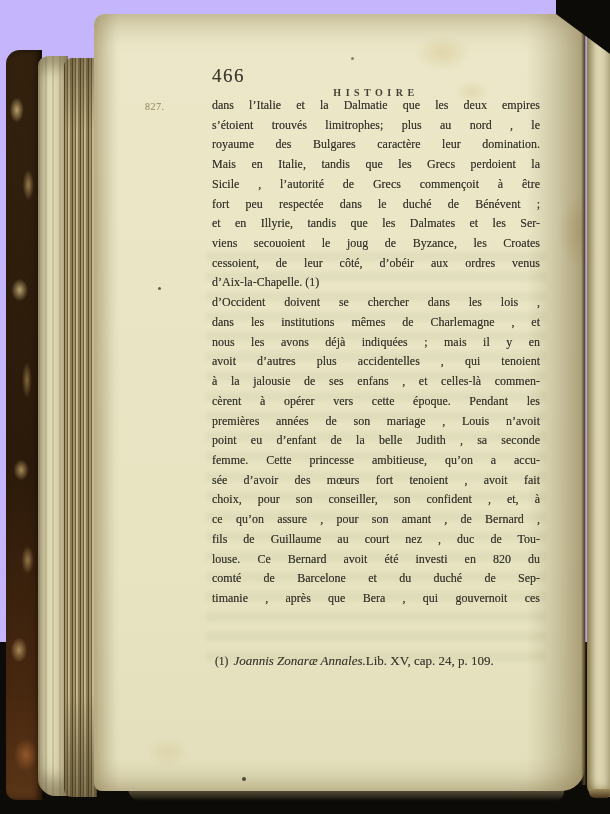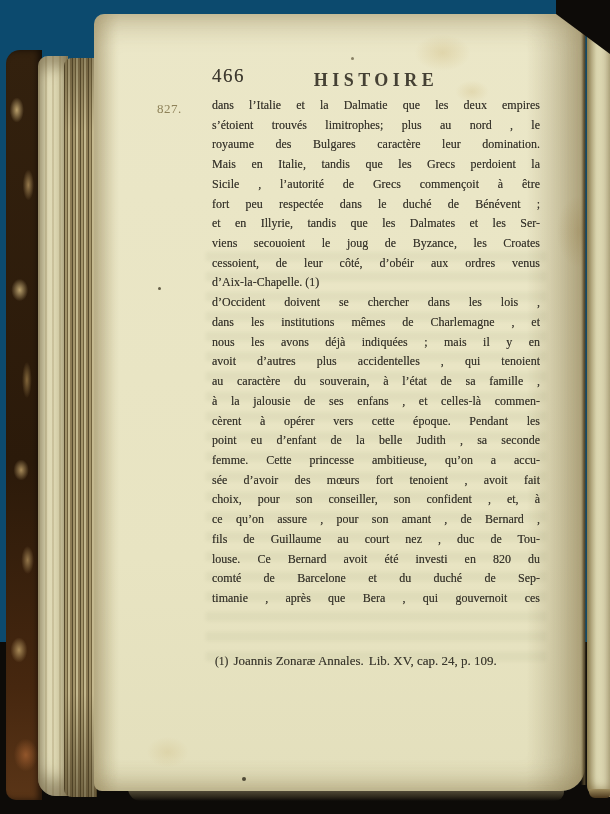--- a/index.html
+++ b/index.html
@@ -1,17 +1,17 @@
 <!DOCTYPE html>
 <html><head>
 <meta charset="utf-8">
 <style>
   html,body{margin:0;padding:0;background:#0d0b08;}
   body{width:610px;height:814px;overflow:hidden;font-family:"Liberation Serif","DejaVu Serif",serif;}
-  .scene{position:relative;width:610px;height:642px;background:#0c4a6e;}
+  .scene{position:relative;width:610px;height:642px;background:#c4b5fd;}
 
   
   .marble{position:absolute;left:6px;top:50px;width:36px;height:750px;z-index:1;
     border-radius:14px 0 0 10px;
     background:
       radial-gradient(10px 18px at 30% 8%,  rgba(192,166,112,.95), rgba(192,166,112,0) 70%),
       radial-gradient(8px 22px at 62% 18%, rgba(168,138,88,.85), rgba(168,138,88,0) 70%),
       radial-gradient(12px 16px at 38% 32%, rgba(200,175,120,.9), rgba(200,175,120,0) 70%),
       radial-gradient(7px 26px at 58% 44%, rgba(150,120,70,.8), rgba(150,120,70,0) 70%),
       radial-gradient(11px 15px at 42% 56%, rgba(190,160,105,.85), rgba(190,160,105,0) 70%),
@@ -55,36 +55,36 @@
                inset -26px 0 30px rgba(120,100,55,.22), inset 10px 0 16px rgba(120,100,55,.15);}
 
   
   .showthrough{position:absolute;left:112px;top:238px;width:340px;height:420px;
     background:repeating-linear-gradient(180deg, rgba(118,124,84,.07) 0 9px, rgba(0,0,0,0) 9px 20px);
     filter:blur(1.5px);}
 
   .header-row{position:absolute;left:118px;top:51px;width:328px;height:24px;}
   .folio{position:absolute;left:0;top:0;font-size:19px;letter-spacing:1.5px;color:#3c382e;
     text-shadow:0 0 .4px rgba(60,56,46,.5);}
-  .running-title{position:absolute;left:50%;top:5px;transform:translateX(-50%);
-    font-size:18px;font-weight:bold;letter-spacing:4.5px;color:#454134;white-space:nowrap;}
+  .running-title{position:absolute;left:50%;top:22px;transform:translateX(-50%);
+    font-size:10px;font-weight:bold;letter-spacing:4.5px;color:#454134;white-space:nowrap;}
 
-  .margin-note{position:absolute;left:63px;top:87px;font-size:13px;color:#8e8259;letter-spacing:.5px;}
+  .margin-note{position:absolute;left:51px;top:87px;font-size:10px;color:#8e8259;letter-spacing:.5px;}
 
   .text-block{position:absolute;left:118px;top:82px;width:328px;color:#37342b;
     font-size:12px;line-height:19.72px;}
   .line{text-align:justify;text-align-last:justify;height:19.72px;overflow:hidden;
     text-shadow:0 0 .4px rgba(55,52,43,.6);}
   .line.indent{text-indent:21px;}
   .line.flush{text-align-last:left;}
 
   .footnote{position:absolute;left:121px;top:639px;width:340px;font-size:13px;color:#3b382e;
     text-shadow:0 0 .3px rgba(59,56,46,.5);white-space:nowrap;}
   .footnote .marker{font-size:11.5px;margin-right:5px;}
-  .footnote .cit-i{margin-right:5px;}
+  .footnote .cit-i{font-style:italic;}
 
   .speck{position:absolute;border-radius:50%;background:rgba(55,48,30,.75);}
   .speck.s1{left:64px;top:273px;width:3px;height:3px;}
   .speck.s2{left:148px;top:763px;width:4px;height:4px;background:rgba(45,40,26,.8);}
   .speck.s3{left:257px;top:43px;width:3px;height:3px;background:rgba(70,60,35,.6);}
 
   
   .fold{position:absolute;left:581px;top:28px;width:6px;height:757px;z-index:6;
     background:linear-gradient(90deg,rgba(86,72,40,0),rgba(86,72,40,.55) 35%,#4f432a 55%,rgba(86,72,40,.3) 78%,rgba(86,72,40,0));}
   .facing{position:absolute;left:587px;top:16px;width:23px;height:781px;z-index:5;
@@ -123,23 +123,23 @@
         <div class="line">Sicile , l’autorité de Grecs commençoit à être</div>
         <div class="line">fort peu respectée dans le duché de Bénévent ;</div>
         <div class="line">et en Illyrie, tandis que les Dalmates et les Ser-</div>
         <div class="line">viens secouoient le joug de Byzance, les Croates</div>
         <div class="line">cessoient, de leur côté, d’obéir aux ordres venus</div>
         <div class="line flush">d’Aix-la-Chapelle. (1)</div>
         <div class="line">d’Occident doivent se chercher dans les lois ,</div>
         <div class="line">dans les institutions mêmes de Charlemagne , et</div>
         <div class="line">nous les avons déjà indiquées ; mais il y en</div>
         <div class="line">avoit d’autres plus accidentelles , qui tenoient</div>
-        <div class="line">au caractère du souverain, à l’état de sa famille ,</div>
         <div class="line">à la jalousie de ses enfans , et celles-là commen-</div>
         <div class="line">cèrent à opérer vers cette époque. Pendant les</div>
+        <div class="line">premières années de son mariage , Louis n’avoit</div>
         <div class="line">point eu d’enfant de la belle Judith , sa seconde</div>
         <div class="line">femme. Cette princesse ambitieuse, qu’on a accu-</div>
         <div class="line">sée d’avoir des mœurs fort tenoient , avoit fait</div>
         <div class="line">choix, pour son conseiller, son confident , et, à</div>
         <div class="line">ce qu’on assure , pour son amant , de Bernard ,</div>
         <div class="line">fils de Guillaume au court nez , duc de Tou-</div>
         <div class="line">louse. Ce Bernard avoit été investi en 820 du</div>
         <div class="line">comté de Barcelone et du duché de Sep-</div>
         <div class="line">timanie , après que Bera , qui gouvernoit ces</div>
       </div>

